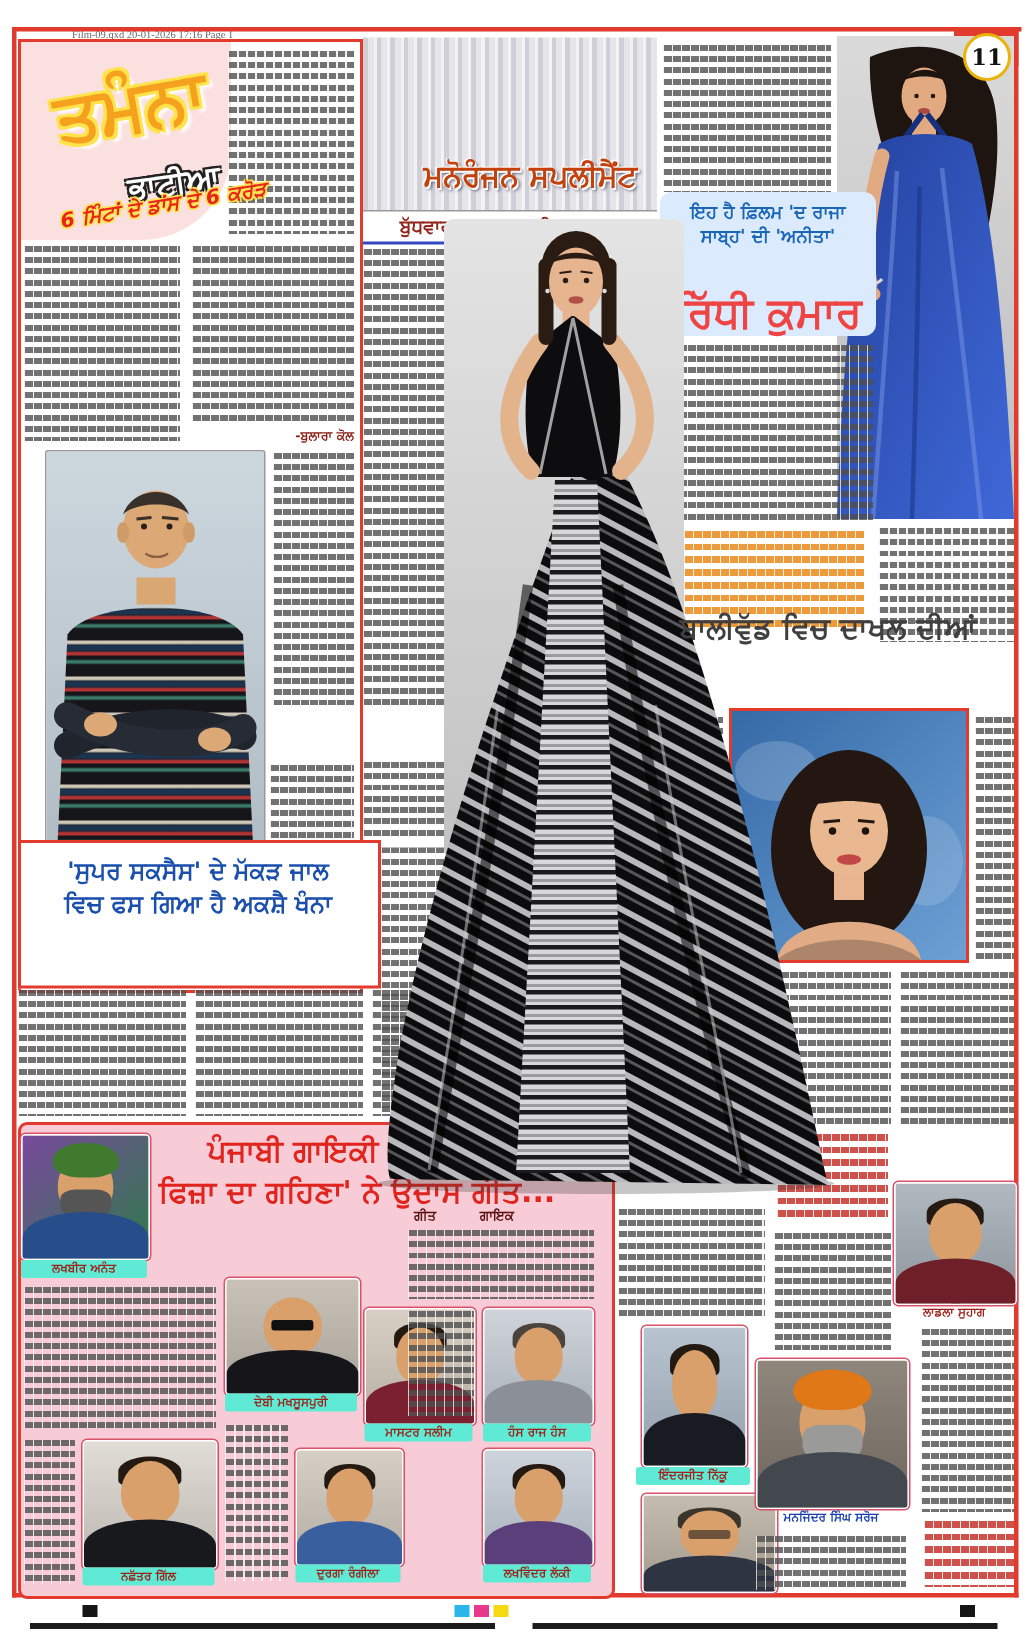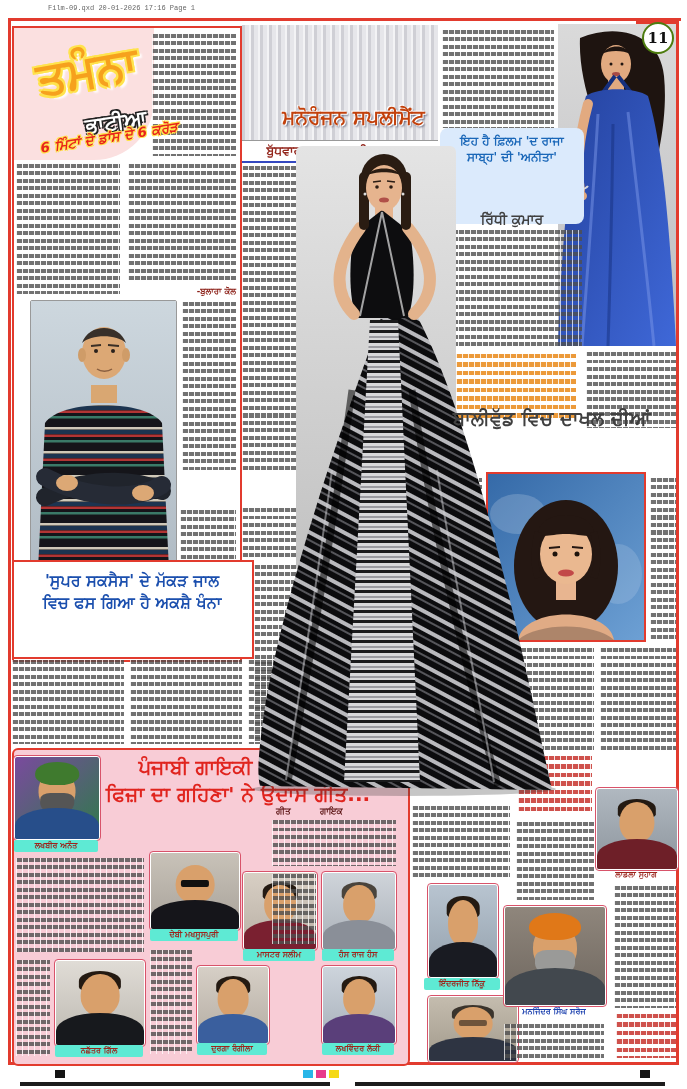--- a/index.html
+++ b/index.html
@@ -40,28 +40,28 @@
   .p-tie{position:absolute;left:50%;bottom:0;width:7%;height:26%;transform:translateX(-50%);background:#2a1218;}
   .cap{position:absolute;font-size:8px;font-weight:bold;color:#9c241c;text-align:center;
        line-height:1.25;background:#5eead4;border-radius:2px;padding:1px 0;}
   .stripe-band{background:repeating-linear-gradient(90deg,#f3f3f5 0 2px,#cfcfd5 2px 5px,#e6e6ea 5px 9px);}
 </style>
 </head>
 <body>
 
 <div id="page">
 
-  <div class="abs" style="left:12px;top:4px;font-family:Liberation Mono, monospace;font-size:7px;color:#666;padding-left:36px;">Film-09.qxd  20-01-2026  17:16  Page 1</div>
+  <div class="abs" style="left:12px;top:19px;font-family:Liberation Serif, serif;font-size:7px;color:#666;padding-left:36px;">Film-09.qxd  20-01-2026  17:16  Page 1</div>
 
   <div class="abs frame" style="left:8px;top:18px;width:673px;height:3px;"></div>
   <div class="abs frame" style="left:8px;top:18px;width:3px;height:1047px;"></div>
   <div class="abs frame" style="left:676px;top:18px;width:3px;height:1047px;"></div>
   <div class="abs frame" style="left:8px;top:1062px;width:671px;height:3px;"></div>
   <div class="abs frame" style="left:636px;top:18px;width:43px;height:26px;"></div>
-  <div class="abs" style="left:642px;top:22px;width:28px;height:28px;background:#fff;border:2px solid #4d7c0f;border-radius:50%;
+  <div class="abs" style="left:642px;top:22px;width:28px;height:28px;background:#fff;border:2px solid #eab308;border-radius:50%;
               display:flex;align-items:center;justify-content:center;z-index:9;">
     <span style="font-family:'DejaVu Serif',serif;font-weight:bold;font-size:15px;color:#111;">11</span>
   </div>
 
   <div class="abs stripe-band" style="left:240px;top:25px;width:198px;height:115px;"></div>
   <div class="abs hl" style="left:240px;top:104px;width:227px;font-size:20px;color:#c2410c;
               text-shadow:1px 1px 0 #fff,-1px -1px 0 #fff,2px 2px 2px rgba(0,0,40,.5);">ਮਨੋਰੰਜਨ ਸਪਲੀਮੈਂਟ</div>
   <div class="abs hl" style="left:240px;top:140px;width:198px;height:20px;background:#fff;border-top:1px solid #999;
               border-bottom:2px solid #3448c0;font-size:12.5px;color:#93261c;line-height:20px;">ਬੁੱਧਵਾਰ, 21 ਜਨਵਰੀ, 2026</div>
 
@@ -199,21 +199,21 @@
       <path d="M30,80 C22,110 18,142 22,166" stroke="#e2aa80" stroke-width="10" fill="none" stroke-linecap="round"></path>
       <ellipse cx="23" cy="172" rx="6" ry="5" fill="#e2aa80"></ellipse>
       <path d="M16,162 C20,166 27,166 30,162" stroke="#d8d8dc" stroke-width="2" fill="none"></path>
     </svg>
   </div>
   <div class="abs" style="left:440px;top:128px;width:144px;height:96px;background:#dbeafc;border-radius:8px;"></div>
   <div class="abs hl" style="left:440px;top:133px;width:144px;font-size:12px;color:#1a67b8;">
     <div>ਇਹ ਹੈ ਫ਼ਿਲਮ 'ਦ ਰਾਜਾ</div>
     <div>ਸਾਬ੍ਹ' ਦੀ 'ਅਨੀਤਾ'</div>
   </div>
-  <div class="abs hl" style="left:440px;top:210px;width:144px;font-size:14px;color:#404040;">ਰਿੱਧੀ ਕੁਮਾਰ</div>
+  <div class="abs hl" style="left:440px;top:190px;width:144px;font-size:28px;color:#ef4444;">ਰਿੱਧੀ ਕੁਮਾਰ</div>
   <div class="tx" style="left:440px;top:230px;width:142px;height:118px;"></div>
   <div class="tx tx-orange" style="left:444px;top:354px;width:132px;height:68px;"></div>
   <div class="tx" style="left:586px;top:352px;width:90px;height:76px;"></div>
 
   <div class="abs hl" style="left:428px;top:406px;width:248px;font-size:19.5px;color:#404040;z-index:6;">
     <div>ਬਾਲੀਵੁੱਡ ਵਿਚ ਦਾਖਲ ਦੀਆਂ</div>
   </div>
   <div class="abs" style="left:488px;top:474px;width:156px;height:166px;outline:2px solid #e23b2e;overflow:hidden;">
     <svg width="156" height="166" viewBox="0 0 156 166">
       <defs>

